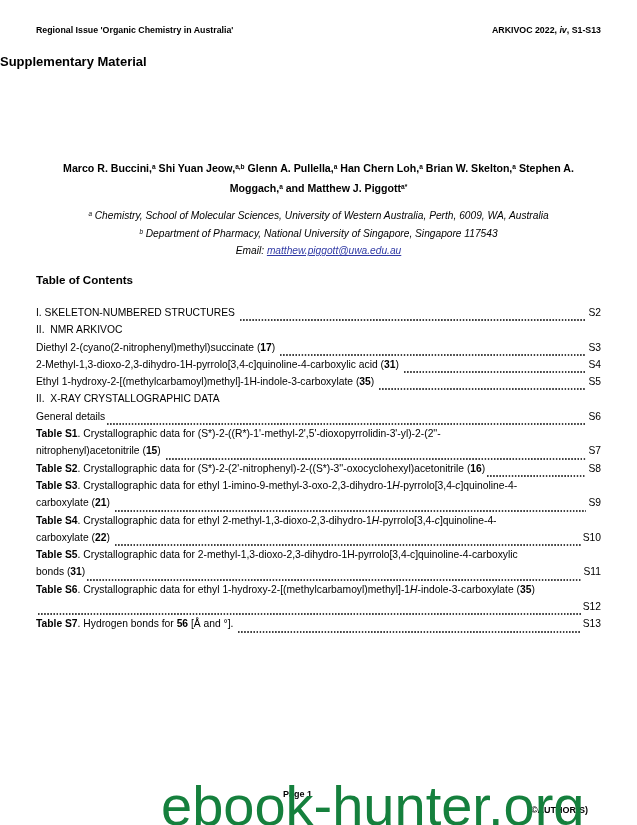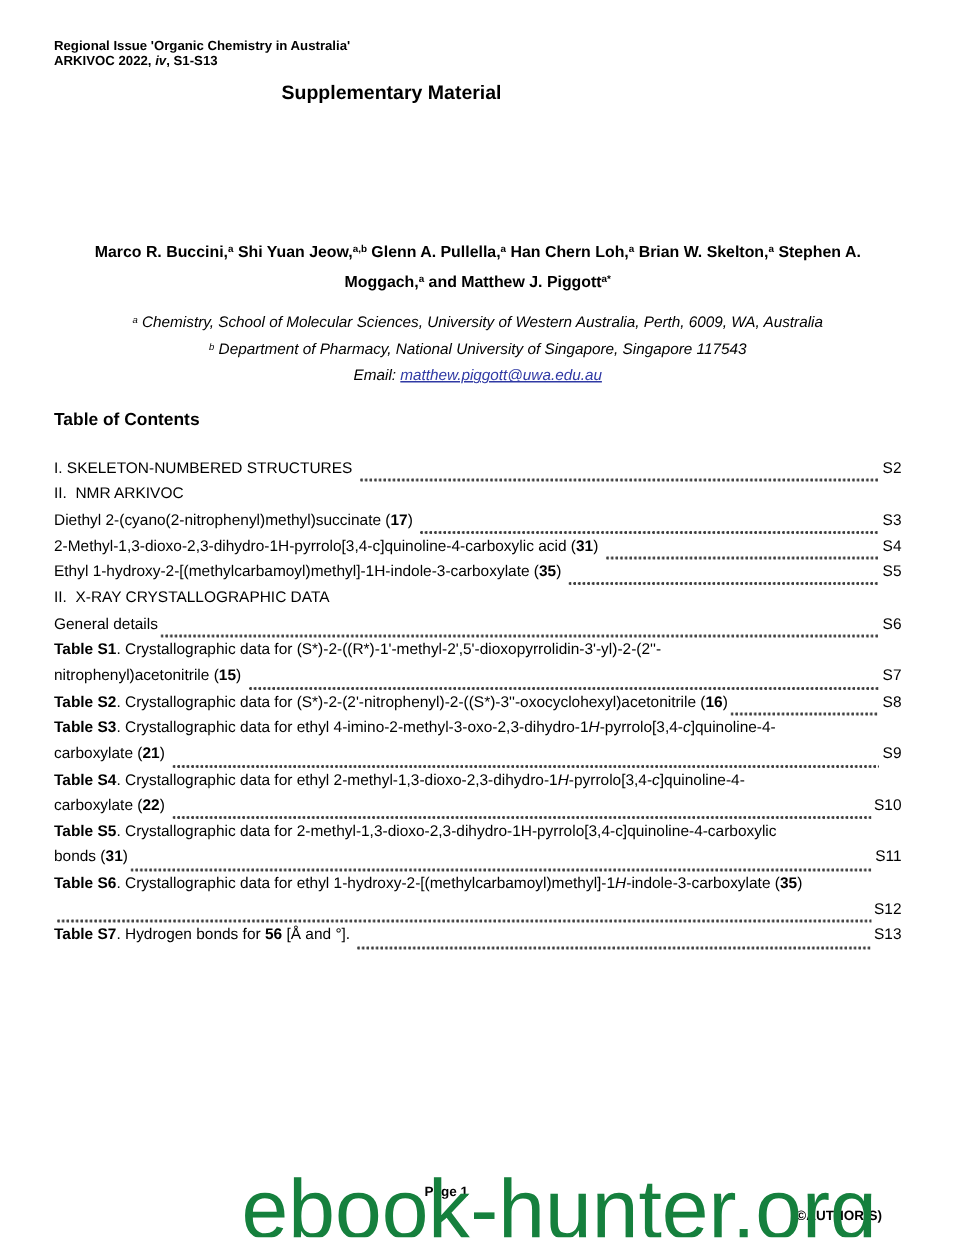--- a/index.html
+++ b/index.html
@@ -4,22 +4,22 @@
 <style>
   html,body{margin:0;padding:0;background:#ffffff;}
   .page{position:relative;width:637px;height:825px;background:#ffffff;
         font-family:"Liberation Sans",sans-serif;color:#000;overflow:hidden;}
   .b{font-weight:bold;text-align:center;}
   .i{font-style:italic;}
   .sup{font-size:62%;position:relative;top:-0.42em;}
   .run{white-space:pre-wrap;}
 
   .header{position:absolute;top:25px;left:36px;width:565px;display:flex;
-          justify-content:space-between;font-size:8.8px;font-weight:bold;flex-direction:column;}
-  .supp-heading{position:absolute;top:54px;left:0;width:522px;text-align:center;
+          justify-content:space-between;font-size:8.8px;font-weight:bold;}
+  .supp-heading{position:absolute;top:54px;left:0;width:522px;
           font-size:13px;font-weight:bold;}
   .paper-title{position:absolute;top:98px;left:0;width:637px;text-align:center;
           font-size:13px;font-weight:bold;line-height:21px;}
   .authors{position:absolute;top:159px;left:0;width:637px;text-align:center;
           font-size:10.6px;font-weight:bold;line-height:18px;}
   .affiliations{position:absolute;top:208px;left:0;width:637px;text-align:center;
           font-style:italic;font-size:10.2px;line-height:16.6px;}
   .email-link{color:#2f39a4;text-decoration:underline;cursor:pointer;font-style:italic;}
   .toc-heading{position:absolute;top:273px;left:36px;font-size:11.6px;font-weight:bold;}
   .toc{position:absolute;top:307px;left:36px;width:565px;font-size:10.3px;}
@@ -101,21 +101,21 @@
         <span class="toc-text"><span class="run">nitrophenyl)acetonitrile (</span><span class="run b">15</span><span class="run">) </span></span>
         <div class="leader"></div>
         <span class="toc-page">S7</span>
       </div>
       <div class="toc-line">
         <span class="toc-text"><span class="run b">Table S2</span><span class="run">. Crystallographic data for (S*)-2-(2'-nitrophenyl)-2-((S*)-3''-oxocyclohexyl)acetonitrile (</span><span class="run b">16</span><span class="run">)</span></span>
         <div class="leader"></div>
         <span class="toc-page">S8</span>
       </div>
       <div class="toc-line">
-        <span class="toc-text"><span class="run b">Table S3</span><span class="run">. Crystallographic data for ethyl 4-imino-2-methyl-3-oxo-2,3-dihydro-1</span><span class="run i">H</span><span class="run">-pyrrolo[3,4-</span><span class="run i">c</span><span class="run">]quinoline-4-</span></span>
+        <span class="toc-text"><span class="run b">Table S3</span><span class="run">. Crystallographic data for ethyl 1-imino-9-methyl-3-oxo-2,3-dihydro-1</span><span class="run i">H</span><span class="run">-pyrrolo[3,4-</span><span class="run i">c</span><span class="run">]quinoline-4-</span></span>
       </div>
       <div class="toc-line">
         <span class="toc-text"><span class="run">carboxylate (</span><span class="run b">21</span><span class="run">) </span></span>
         <div class="leader"></div>
         <span class="toc-page">S9</span>
       </div>
       <div class="toc-line">
         <span class="toc-text"><span class="run b">Table S4</span><span class="run">. Crystallographic data for ethyl 2-methyl-1,3-dioxo-2,3-dihydro-1</span><span class="run i">H</span><span class="run">-pyrrolo[3,4-</span><span class="run i">c</span><span class="run">]quinoline-4-</span></span>
       </div>
       <div class="toc-line">

